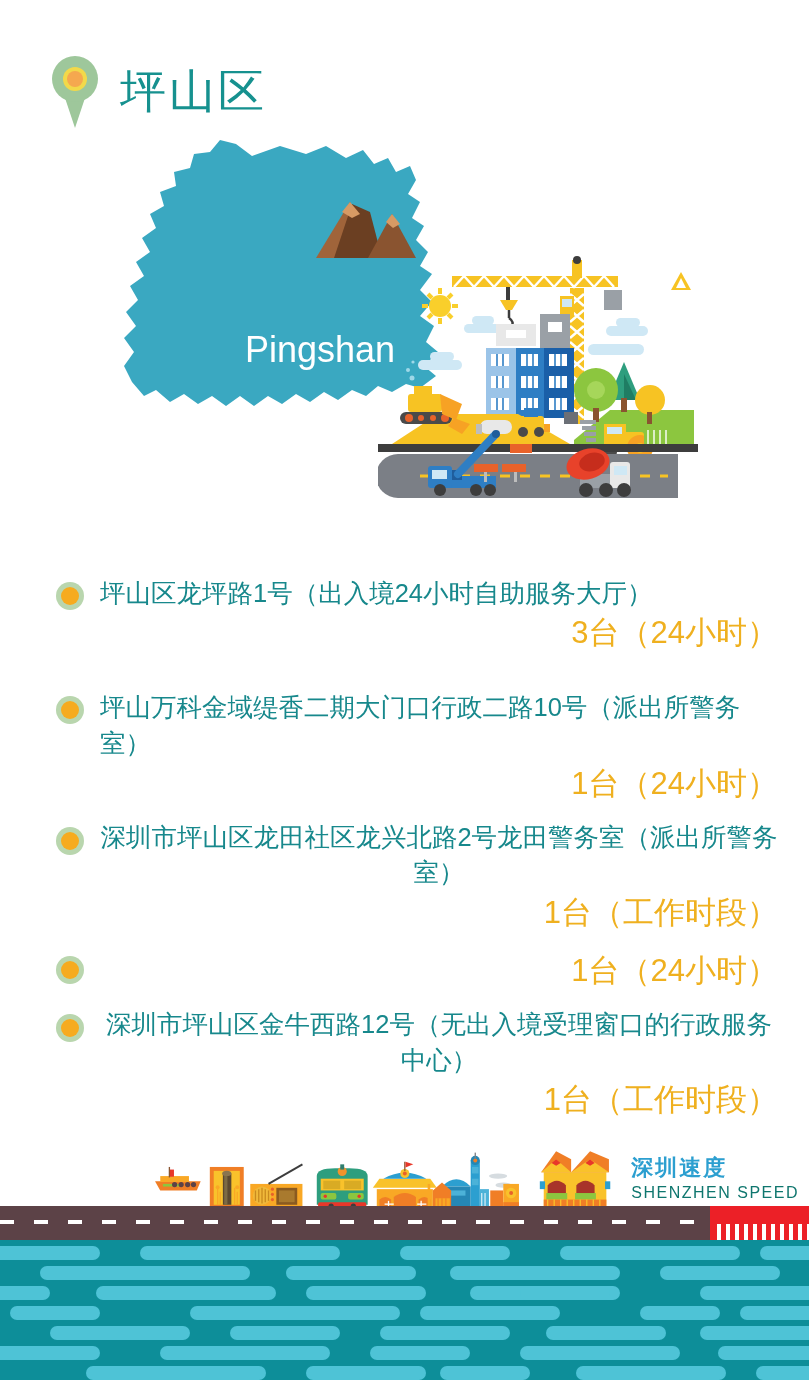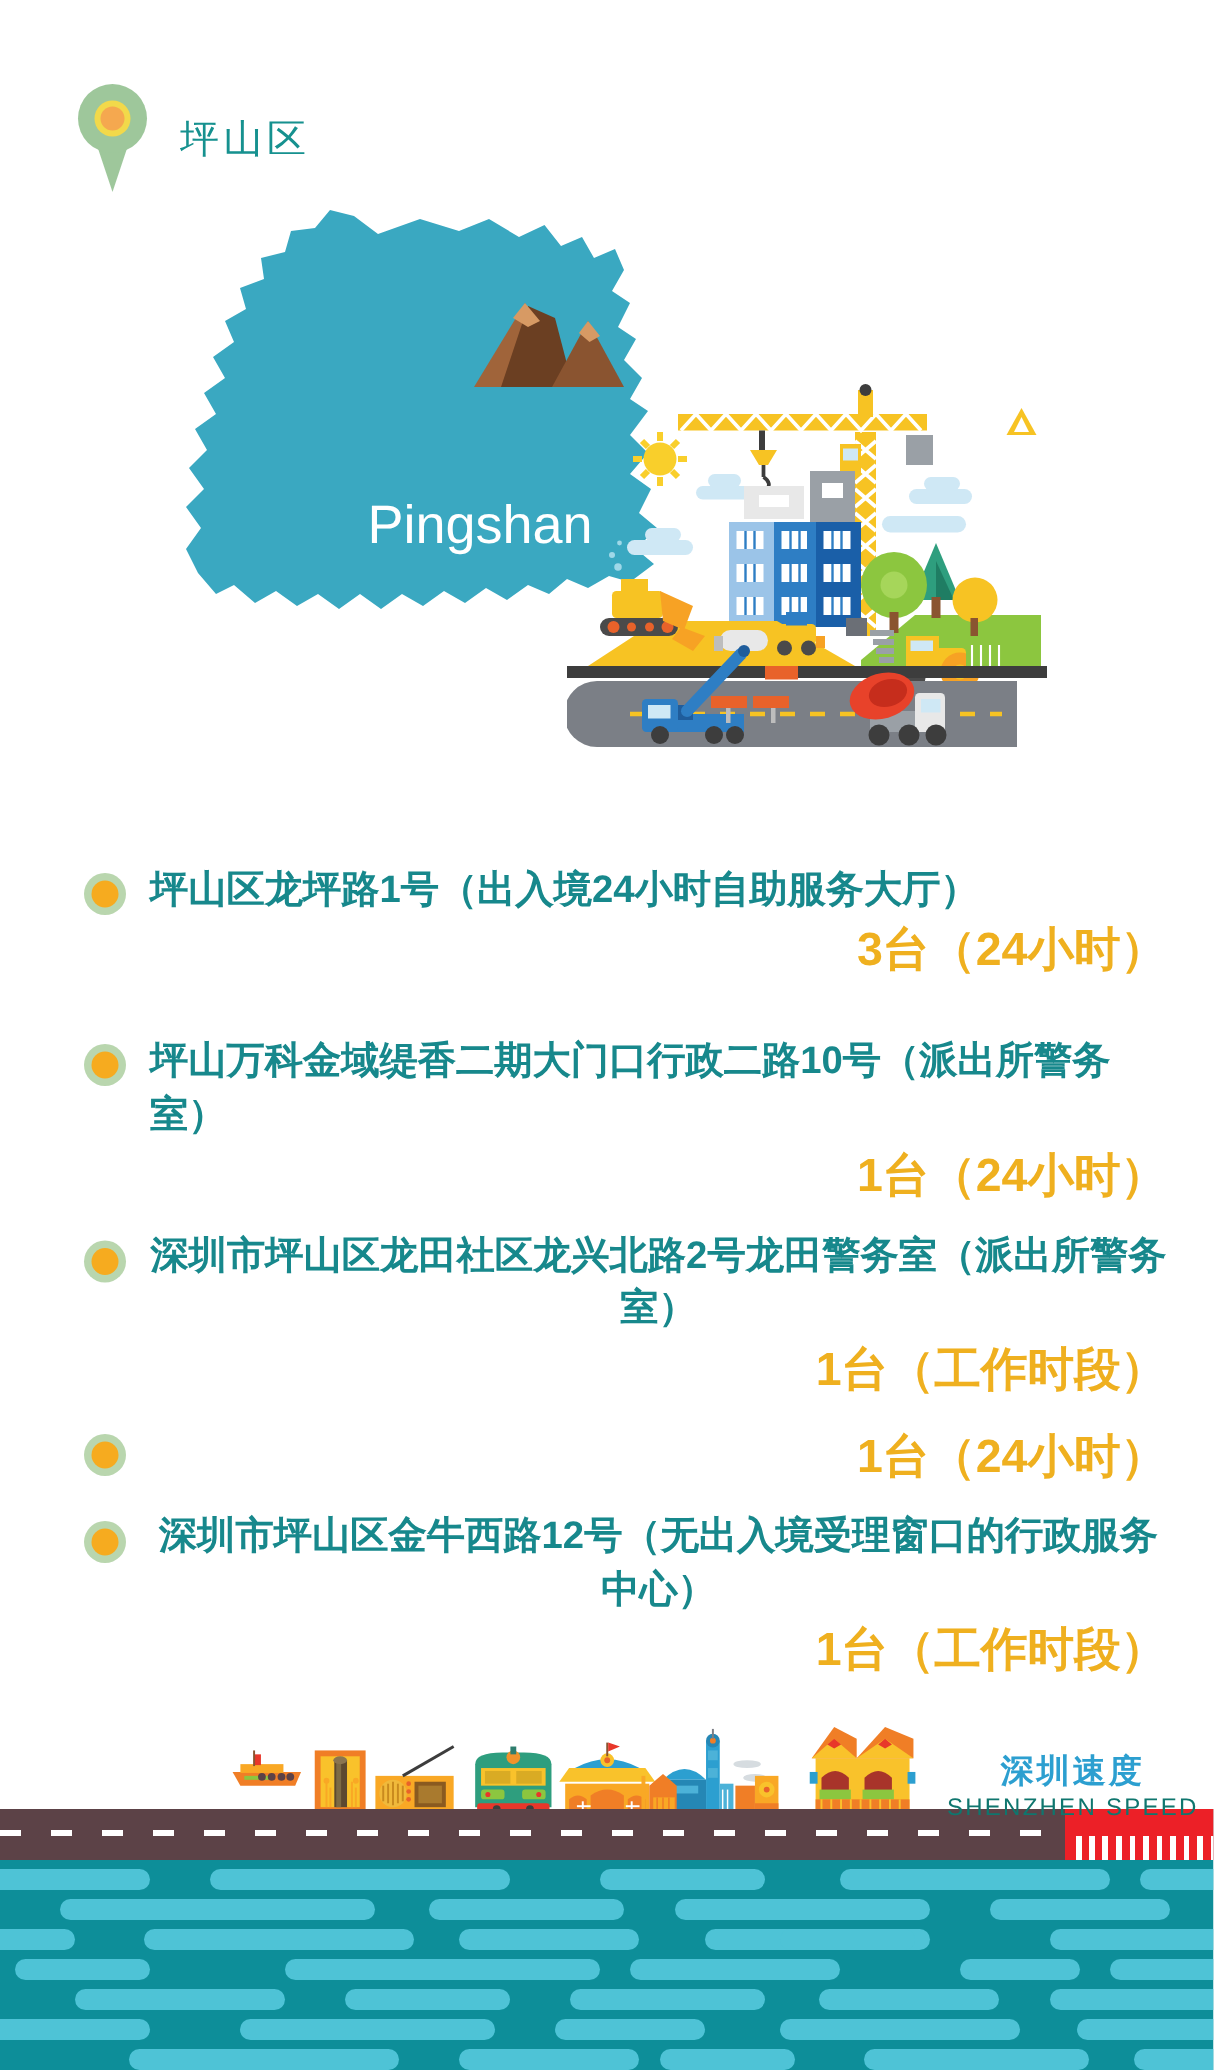--- a/index.html
+++ b/index.html
@@ -24,30 +24,30 @@
     clip-path:polygon(0% 0%, 100% 0%, 50% 100%);
   }
   .pin-ring {
     position:absolute; left:11px; top:11px; width:24px; height:24px;
     background:#f2d94a; border-radius:50%;
   }
   .pin-dot {
     position:absolute; left:15px; top:15px; width:16px; height:16px;
     background:#f5a84f; border-radius:50%;
   }
-  .district-title { font-size:26px; color:#16918f; letter-spacing:3px; font-weight:400; }
+  .district-title { font-size:46px; color:#16918f; letter-spacing:3px; font-weight:400; }
 
   
   .illo { position:absolute; left:0; top:140px; width:736px; height:380px; }
   .map-svg { position:absolute; left:120px; top:0; }
   .scene { position:absolute; left:378px; top:108px; width:320px; height:260px; }
 
   
   .list { position:absolute; left:48px; top:575px; width:730px; }
-  .row { position:relative; padding-left:52px; margin-bottom:4px;font-weight:bold; }
+  .row { position:relative; padding-left:52px; margin-bottom:4px; }
   .row + .row { margin-top:14px; }
   .bullet {
     position:absolute; left:8px; top:7px; width:28px; height:28px;
     background:#b9d6ae; border-radius:50%;
   }
   .bullet::after {
     content:""; position:absolute; left:5px; top:5px; width:18px; height:18px;
     background:#f6ab1f; border-radius:50%;
   }
   .addr {
@@ -63,21 +63,21 @@
 
   
   .footer { position:absolute; left:0; bottom:0; width:809px; height:230px; }
   .road { position:absolute; left:0; top:56px; width:809px; height:34px; background:#5c4247; }
   .road-dashes { position:absolute; left:0; top:70px; width:809px; height:4px;
     background:repeating-linear-gradient(to right,#ffffff 0 14px, transparent 14px 34px); }
   .red-block { position:absolute; left:710px; top:56px; width:99px; height:34px; background:#ec2027; }
   .red-bars { position:absolute; left:712px; top:74px; width:97px; height:16px;
     background:repeating-linear-gradient(to right,#ec2027 0 5px, #ffffff 5px 9px); }
   .water { position:absolute; left:0; top:90px; width:809px; height:140px; background:#0d8e99; }
-  .wm { position:absolute; right:10px; top:16px; text-align:center; }
+  .wm { position:absolute; right:10px; top:3px; text-align:left; }
   .wm-cn { font-size:22px; color:#2c9fd0; letter-spacing:2px; font-weight:bold; }
   .wm-en { font-size:16px; color:#0f766e; letter-spacing:1.5px; margin-top:1px; }
   .skyline { position:absolute; left:0; top:0; width:809px; height:60px; }
 </style>
 </head>
 <body>
 
 <div class="header">
   <div class="pin">
     <div class="pin-tail"></div>

